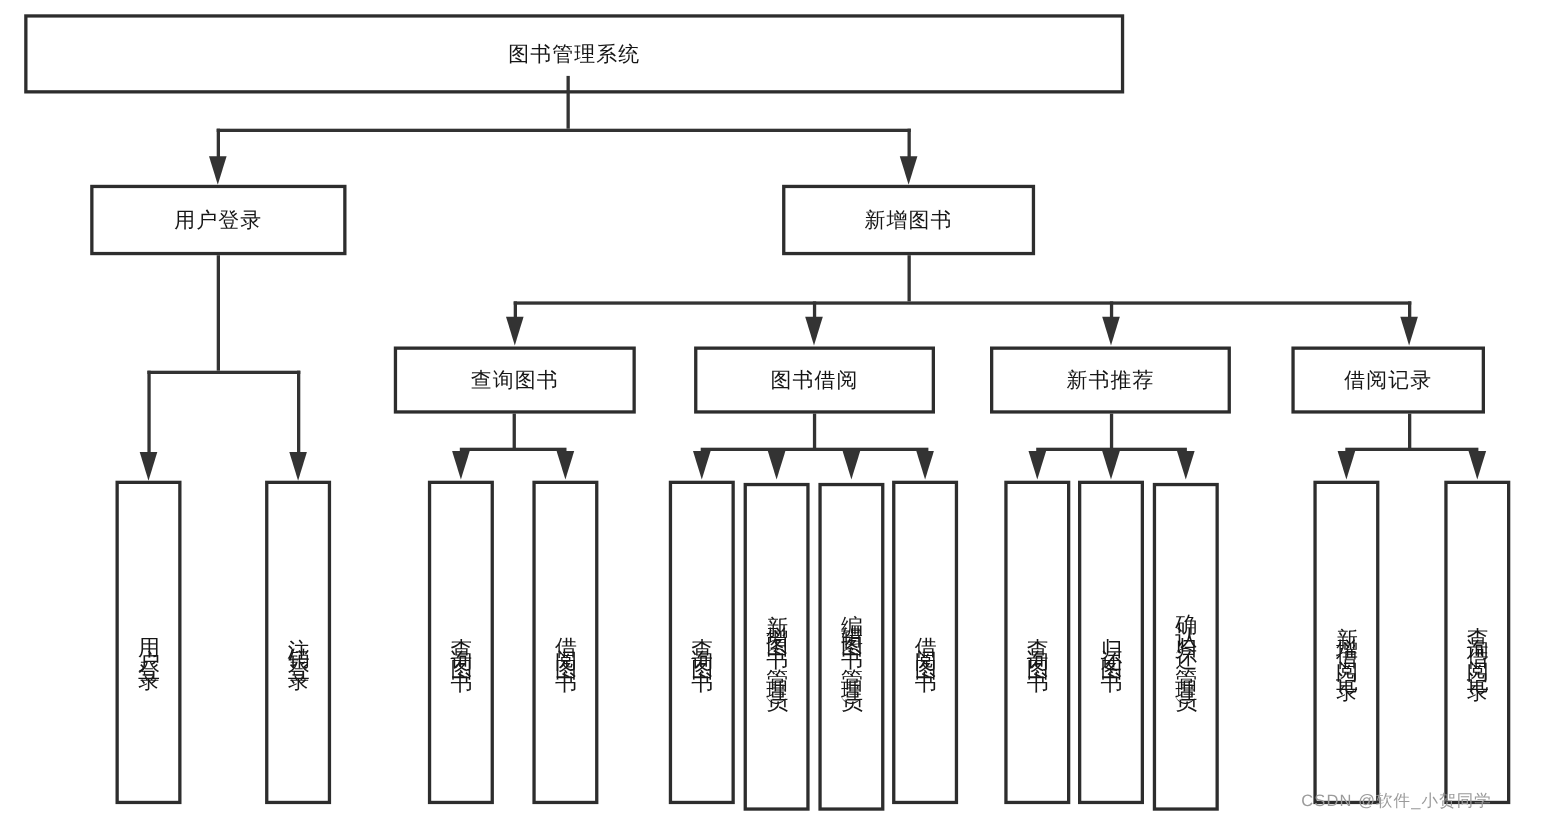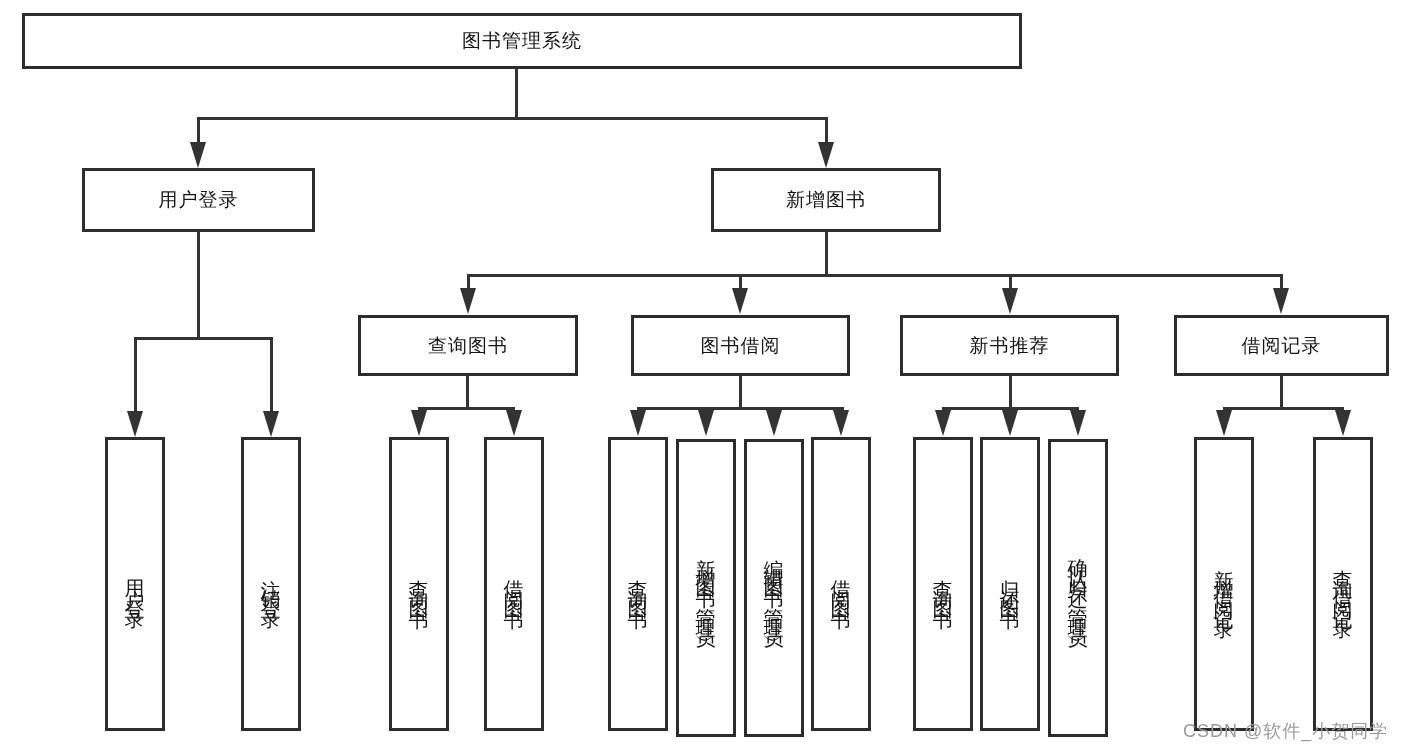--- a/index.html
+++ b/index.html
@@ -25,30 +25,30 @@
     font-size:20px;letter-spacing:10px;line-height:1;white-space:nowrap;
   }
   .vline{position:absolute;width:3px;background:var(--line);}
   .hline{position:absolute;height:3px;background:var(--line);}
   .arrow{
     position:absolute;width:0;height:0;
     border-left:8px solid transparent;border-right:8px solid transparent;
     border-top:26px solid var(--line);
   }
   .watermark{
-    position:absolute;left:1183px;top:719px;font-size:18px;
+    position:absolute;left:1183px;top:719px;font-size:15px;
     color:var(--watermark);letter-spacing:1px;white-space:nowrap;
   }
 </style>
 </head>
 <body>
 
 <div class="canvas">
 
-  <div class="box hbox" style="left:22px;top:13px;width:1000px;height:56px;text-align:right;">
+  <div class="box hbox" style="left:22px;top:13px;width:1000px;height:72px;text-align:right;">
     <span>图书管理系统</span>
   </div>
 
   <div class="vline" style="left:515px;top:69px;height:48px;"></div>
   <div class="hline" style="left:197px;top:117px;width:631px;"></div>
   <div class="vline" style="left:197px;top:117px;height:26px;"></div>
   <div class="arrow" style="left:190px;top:142px;"></div>
   <div class="vline" style="left:825px;top:117px;height:26px;"></div>
   <div class="arrow" style="left:818px;top:142px;"></div>
 
@@ -79,21 +79,21 @@
 
   <div class="box hbox" style="left:358px;top:315px;width:220px;height:61px;">
     <span>查询图书</span>
   </div>
   <div class="box hbox" style="left:631px;top:315px;width:219px;height:61px;align-items:center;">
     <span>图书借阅</span>
   </div>
   <div class="box hbox" style="left:900px;top:315px;width:219px;height:61px;">
     <span>新书推荐</span>
   </div>
-  <div class="box hbox" style="left:1174px;top:315px;width:215px;height:61px;">
+  <div class="box hbox" style="left:1174px;top:315px;width:176px;height:61px;">
     <span>借阅记录</span>
   </div>
 
   <div class="vline" style="left:466px;top:376px;height:32px;"></div>
   <div class="hline" style="left:418px;top:407px;width:97px;"></div>
   <div class="arrow" style="left:411px;top:410px;"></div>
   <div class="arrow" style="left:506px;top:410px;"></div>
 
   <div class="vline" style="left:739px;top:376px;height:32px;"></div>
   <div class="hline" style="left:637px;top:407px;width:207px;"></div>

